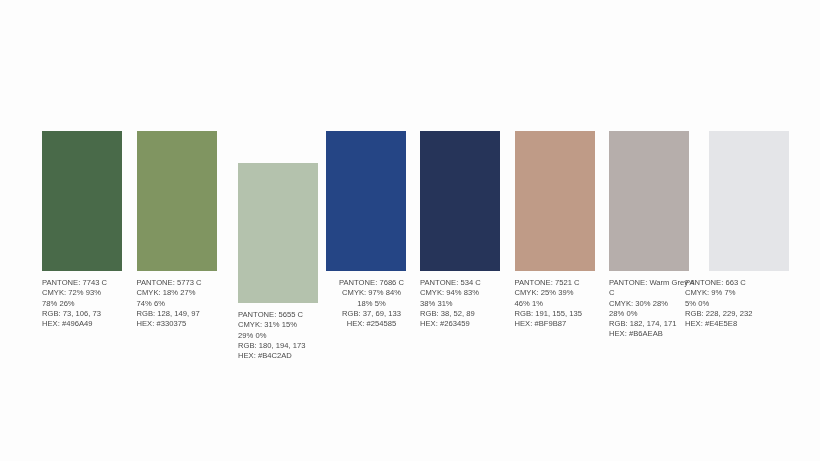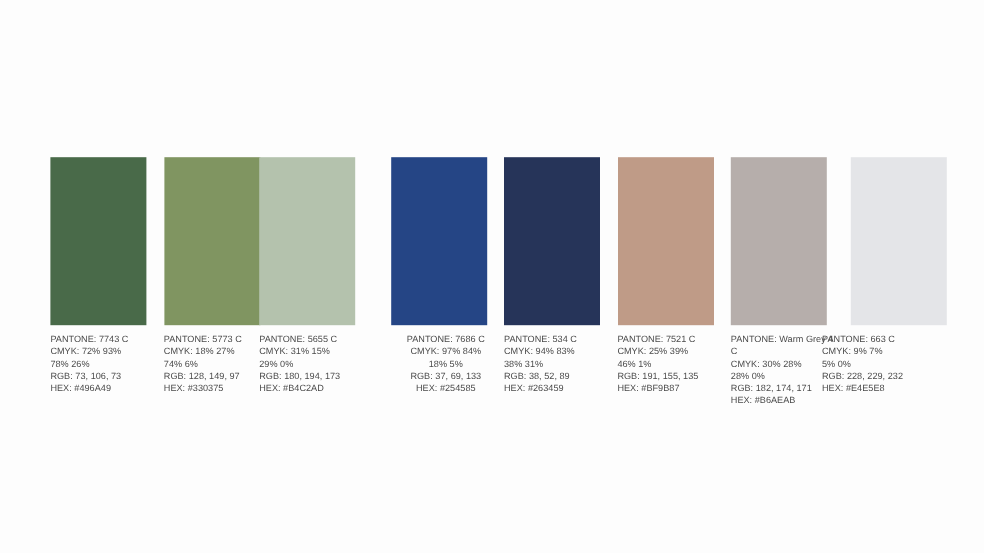--- a/index.html
+++ b/index.html
@@ -68,21 +68,21 @@
     <div class="swatch-column" style="left: 136.5px;">
       <div class="swatch-chip" style="width: 80px; height: 140px; background: rgb(128, 149, 97);"></div>
       <div class="swatch-info">
         <span class="info-line">PANTONE: 5773 C</span>
         <span class="info-line">CMYK: 18% 27%</span>
         <span class="info-line">74% 6%</span>
         <span class="info-line">RGB: 128, 149, 97</span>
         <span class="info-line">HEX: #330375</span>
       </div>
     </div>
-    <div class="swatch-column" style="left: 216px;">
+    <div class="swatch-column" style="left: 238px; margin-top: 32px;">
       <div class="swatch-chip" style="width: 80px; height: 140px; background: rgb(180, 194, 173);"></div>
       <div class="swatch-info">
         <span class="info-line">PANTONE: 5655 C</span>
         <span class="info-line">CMYK: 31% 15%</span>
         <span class="info-line">29% 0%</span>
         <span class="info-line">RGB: 180, 194, 173</span>
         <span class="info-line">HEX: #B4C2AD</span>
       </div>
     </div>
     <div class="swatch-column" style="left: 325.5px; text-align: center;">

